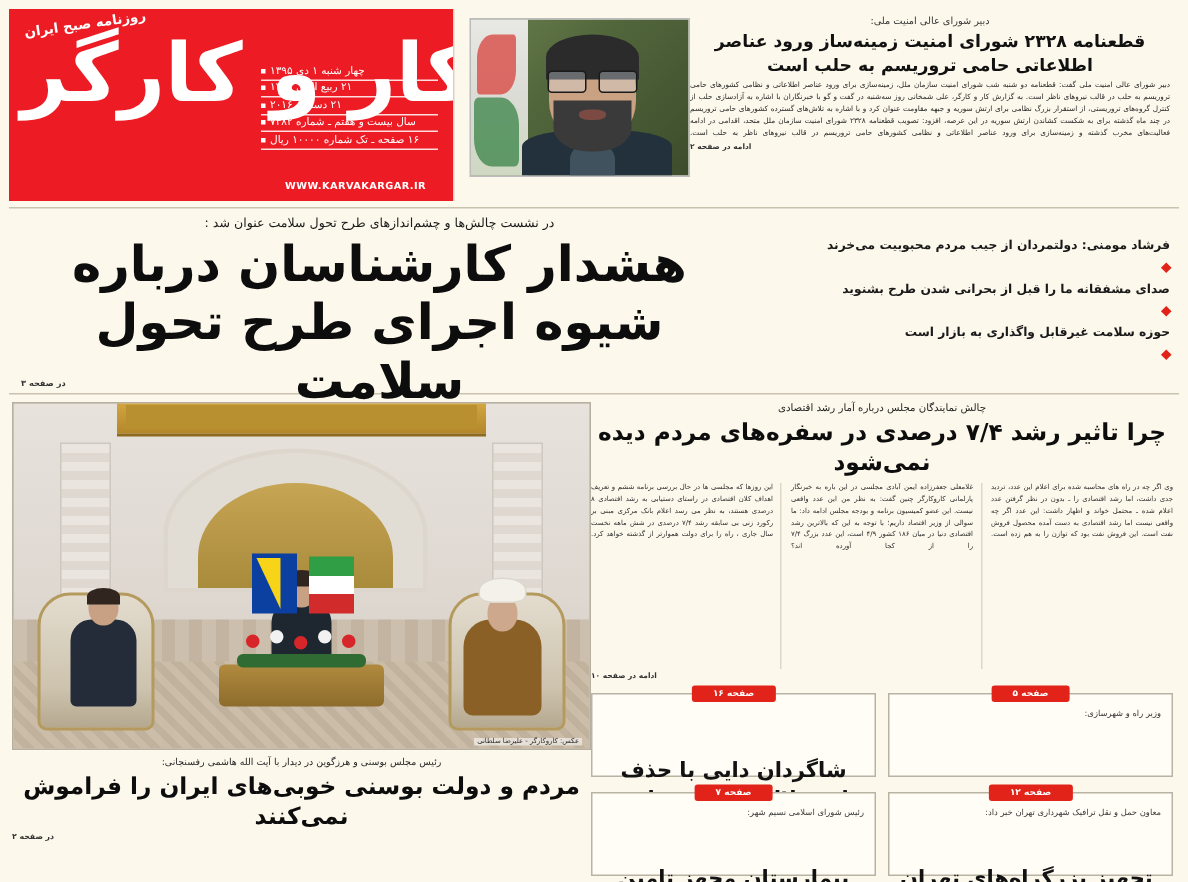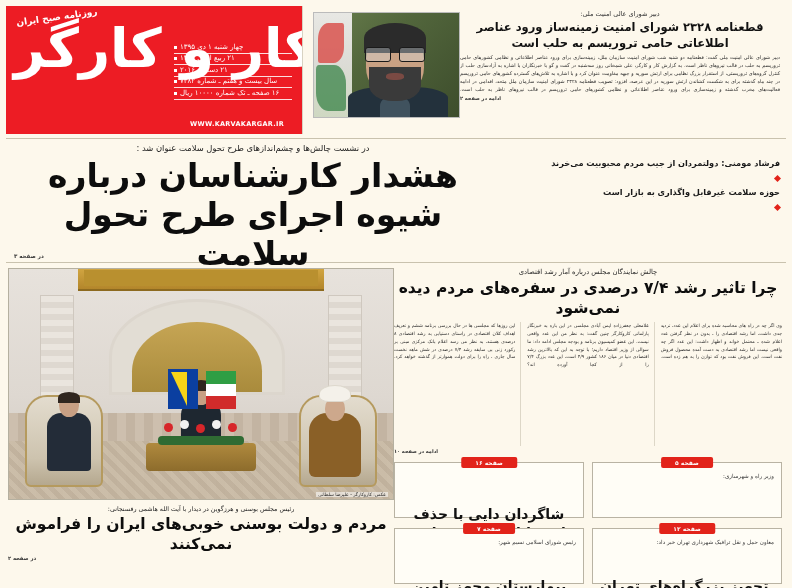--- a/index.html
+++ b/index.html
@@ -535,20 +535,24 @@
     </div>
   </div>
 
   <div class="headline-block">
     <div class="hl-bullets">
       <div class="bullet">
         <span>فرشاد مومنی: دولتمردان از جیب مردم محبوبیت می‌خرند</span>
         <span class="dia"></span>
       </div>
       <div class="bullet">
+        <span>صدای مشفقانه ما را قبل از بحرانی شدن طرح بشنوید</span>
+        <span class="dia"></span>
+      </div>
+      <div class="bullet">
         <span>حوزه سلامت غیرقابل واگذاری به بازار است</span>
         <span class="dia"></span>
       </div>
     </div>
     <div class="hl-main">
       <div class="hl-kicker">در نشست چالش‌ها و چشم‌اندازهای طرح تحول سلامت عنوان شد :</div>
       <div class="hl-big">هشدار کارشناسان درباره</div>
       <div class="hl-big">شیوه اجرای طرح تحول سلامت</div>
     </div>
     <div class="page-ref">در صفحه ۳</div>

